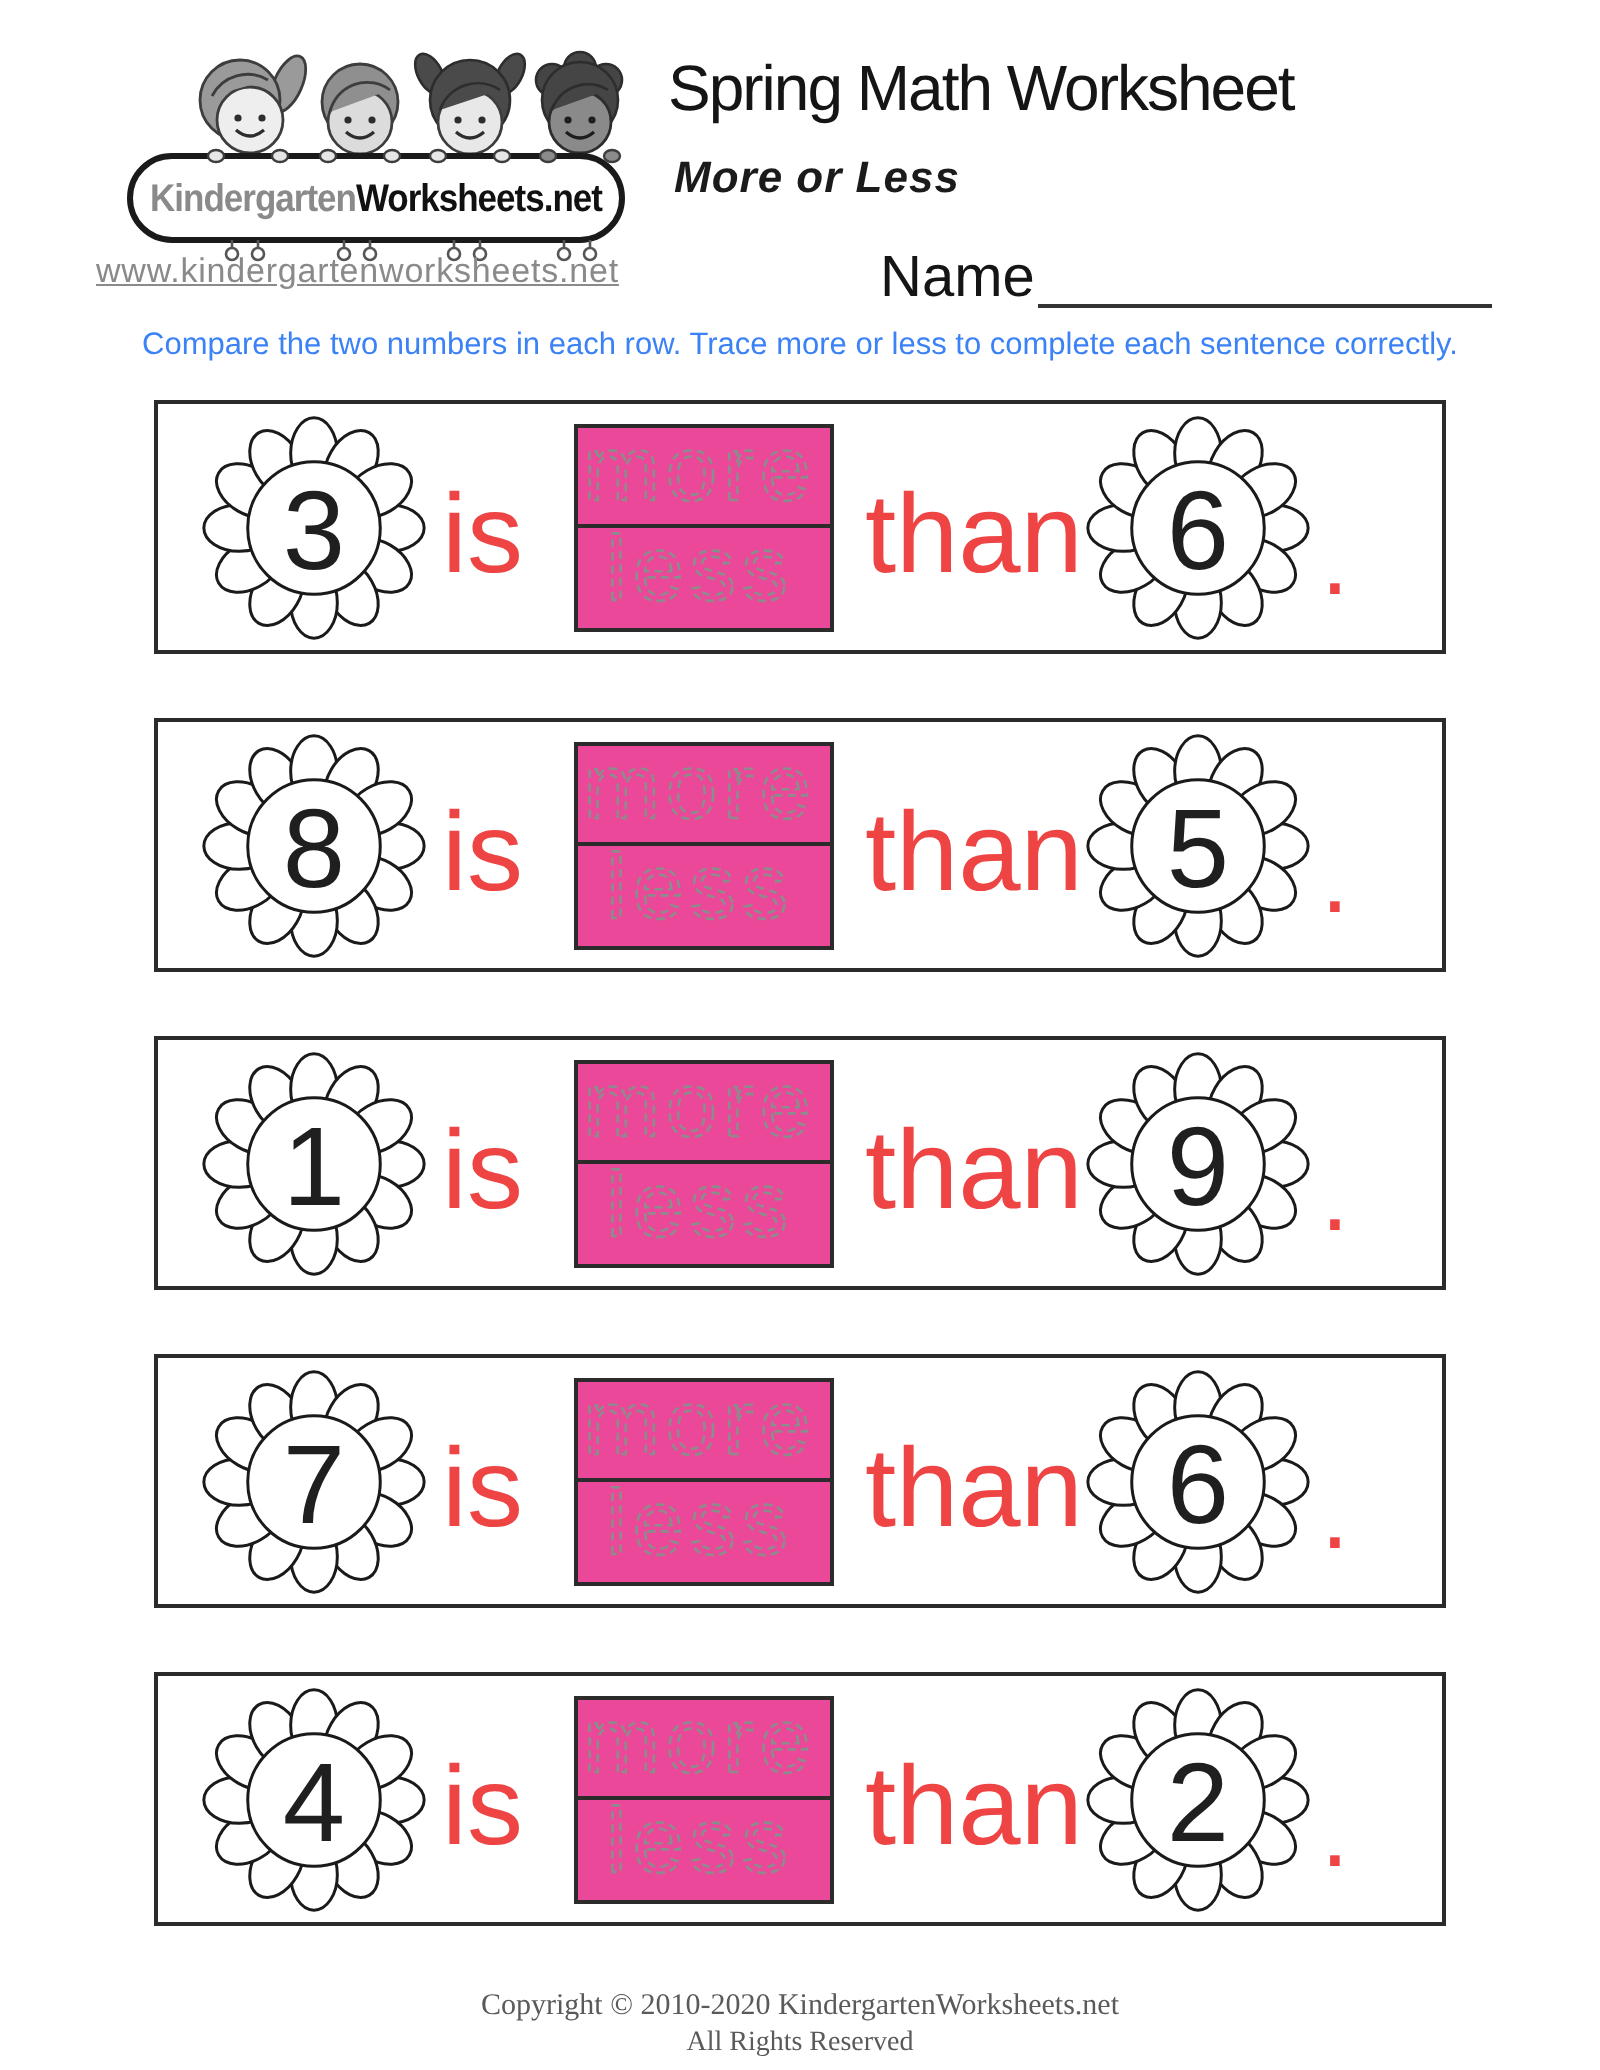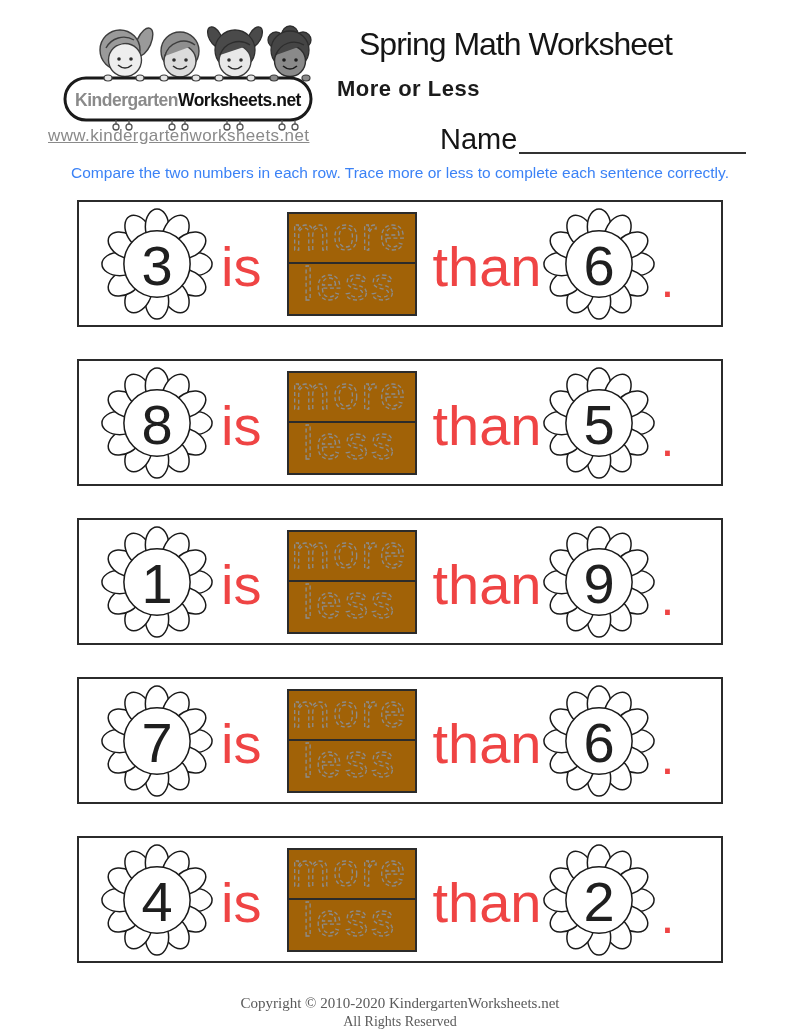--- a/index.html
+++ b/index.html
@@ -21,25 +21,25 @@
   }
   .brand-gray  { color:#8a8a8a; font-weight:600; }
   .brand-black { color:#111111; font-weight:700; }
   .website {
     position:absolute; left:-14px; top:114px; width:280px; text-align:left;
     color:#8a8a8a; font-size:17px; letter-spacing:0.4px;text-decoration:underline;
   }
 
   .title {
     position:absolute; left:334px; top:26px;
-    font-size:32px; letter-spacing:-1px; font-weight:500; color:#151515;margin-left:25px;
+    font-size:32px; letter-spacing:-1px; font-weight:500; color:#151515;
   }
   .subtitle {
     position:absolute; left:337px; top:76px;
-    font-size:22px; font-weight:700; letter-spacing:0.5px; color:#1b1b1b;
+    font-size:22px; font-weight:700; letter-spacing:0.5px; color:#1b1b1b;font-style:italic;
   }
   .name-row {
     position:absolute; left:440px; top:116px; width:306px; height:38px;
     display:flex; align-items:flex-end;
   }
   .name-label { font-size:29px; color:#151515; line-height:1; }
   .name-line  { flex:1; height:34px; border-bottom:2px solid #333; margin-left:2px; }
 
   .instructions {
     position:absolute; left:0; right:0; top:164px; text-align:center;
@@ -56,21 +56,21 @@
   .flower svg { width:112px; height:112px; display:block; }
   .flower-num {
     font-family:"Liberation Sans", sans-serif; font-weight:400;
     fill:#1f1f1f;
   }
   .word { font-size:56px; color:#ef4444; line-height:1; transform:translateY(3px); }
   .word.is    { margin-left:8px; }
   .word.than  { margin-left:15px; }
   .word.period{ margin-left:5px; transform:translateY(16px); font-size:50px; }
 
-  .trace-box { margin-left:26px; border:2px solid #2b2b2b; background:#a16207; flex:none; }
+  .trace-box { margin-left:26px; border:2px solid #2b2b2b; background:#ec4899; flex:none; }
   .trace-cell { width:126px; height:50px; display:block; }
   .trace-cell.top { border-bottom:2px solid #2b2b2b; }
   .trace-cell svg { display:block; }
   .trace-word {
     font-family:"Liberation Sans", sans-serif;
     fill:none; stroke:#8c8c8c; stroke-width:1.3;
     stroke-dasharray:4 2.6; letter-spacing:3px;
   }
   .flower.right { margin-left:2px; }
 

